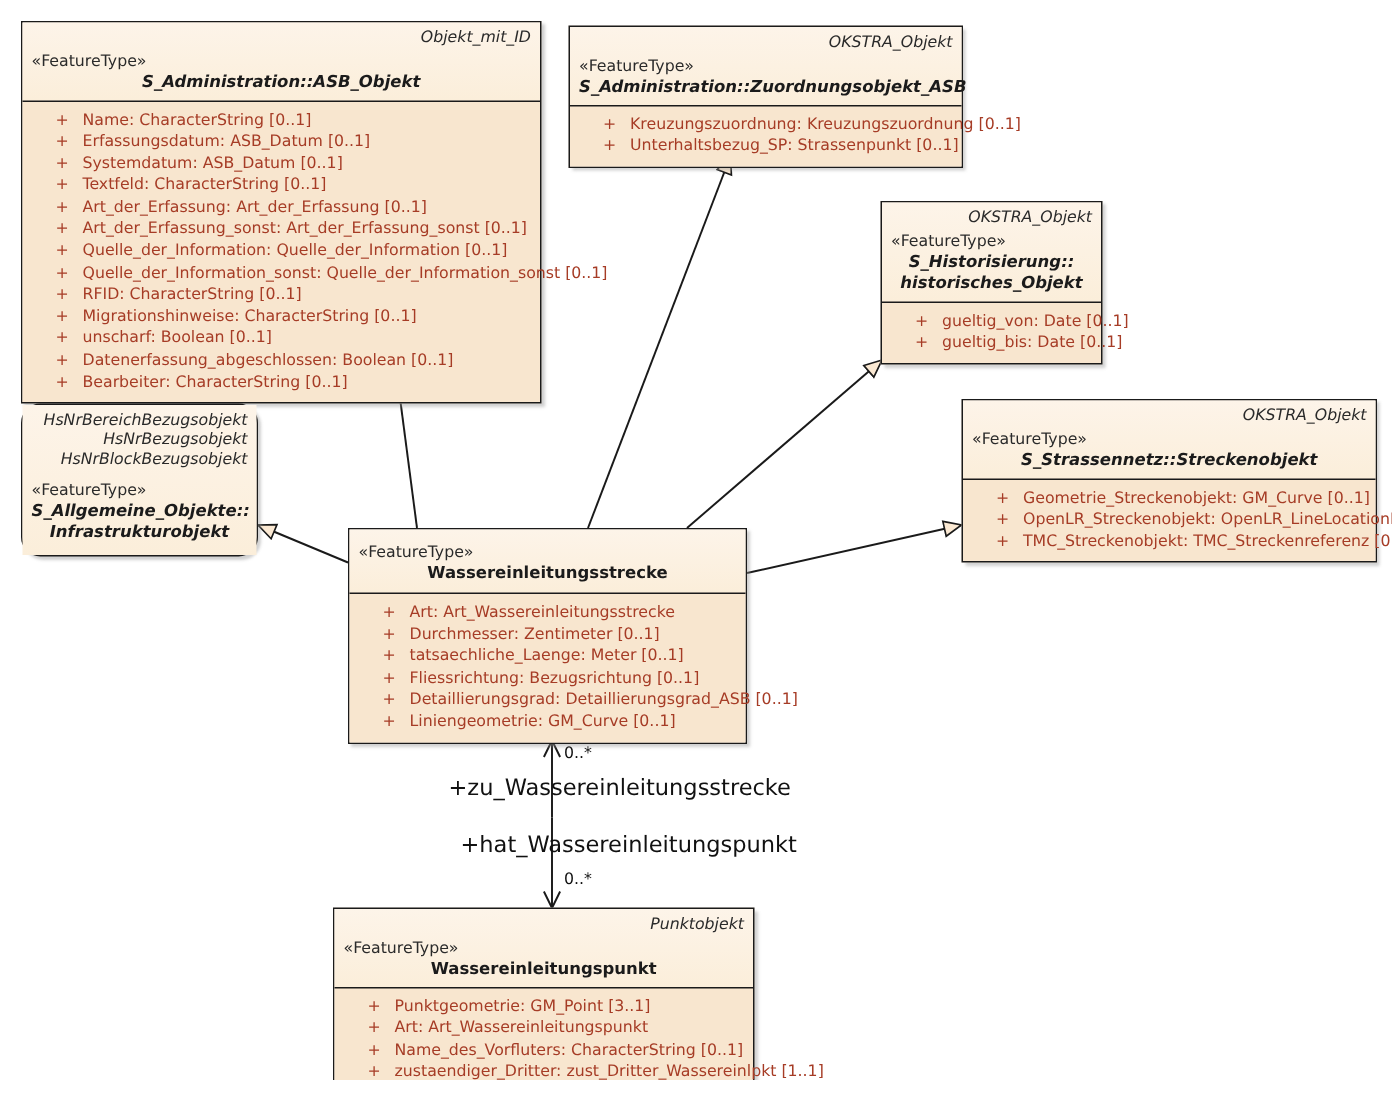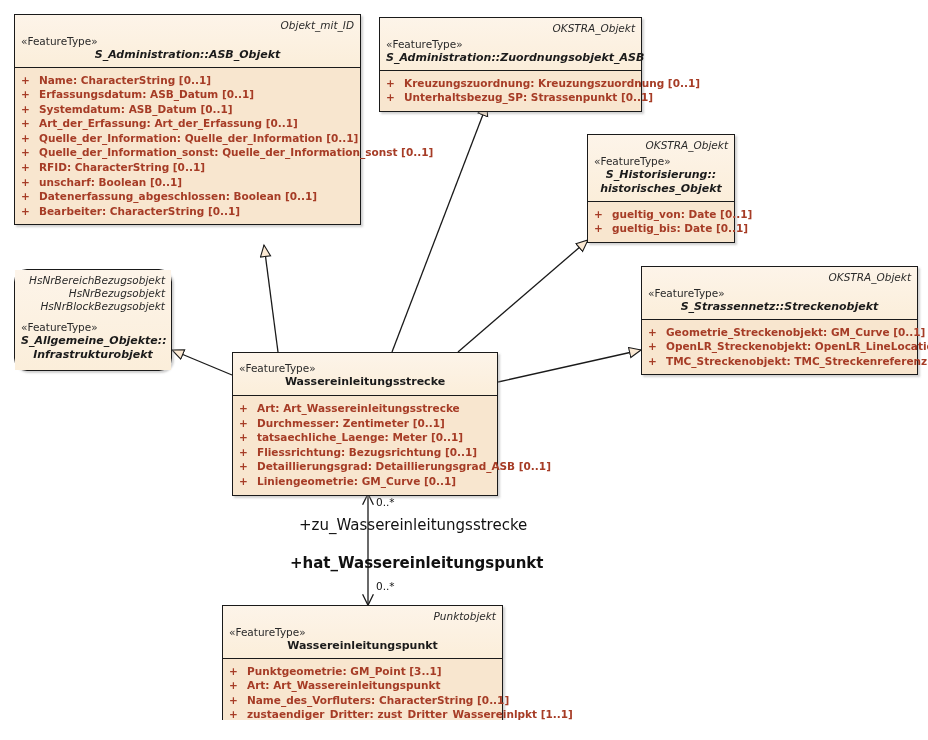--- a/index.html
+++ b/index.html
@@ -63,22 +63,21 @@
     font-weight: bold;
     color: #1b1b1b;
     line-height: 14px;
   }
   .cname.abstract { font-style: italic; }
   .cname .ns { }
   .attrs {
     box-sizing: border-box;
     border-top: 1.2px solid #1a1a1a;
     background: #f8e6cf;
-    padding: 5px 4px 6px 4px;
-    font-weight: bold;
+    padding: 5px 4px 6px 20px;
   }
   .attr {
     font-size: 10.5px;
     color: #a63c26;
     line-height: 14.6px;
     white-space: nowrap;
     padding-left: 2px;
   }
   .attr .vis {
     display: inline-block;
@@ -144,24 +143,27 @@
   <div class="uml-class" style="left:14px; top:14px; width:347px;">
     <div class="hdr">
       <div class="tagline">Objekt_mit_ID</div>
       <div class="stereo">«FeatureType»</div>
       <div class="cname abstract"><span class="ns">S_Administration::</span><span>ASB_Objekt</span></div>
     </div>
     <div class="attrs">
       <div class="attr"><span class="vis">+</span><span>Name: CharacterString [0..1]</span></div>
       <div class="attr"><span class="vis">+</span><span>Erfassungsdatum: ASB_Datum [0..1]</span></div>
       <div class="attr"><span class="vis">+</span><span>Systemdatum: ASB_Datum [0..1]</span></div>
+      <div class="attr"><span class="vis">+</span><span>Textfeld: CharacterString [0..1]</span></div>
       <div class="attr"><span class="vis">+</span><span>Art_der_Erfassung: Art_der_Erfassung [0..1]</span></div>
+      <div class="attr"><span class="vis">+</span><span>Art_der_Erfassung_sonst: Art_der_Erfassung_sonst [0..1]</span></div>
       <div class="attr"><span class="vis">+</span><span>Quelle_der_Information: Quelle_der_Information [0..1]</span></div>
       <div class="attr"><span class="vis">+</span><span>Quelle_der_Information_sonst: Quelle_der_Information_sonst [0..1]</span></div>
       <div class="attr"><span class="vis">+</span><span>RFID: CharacterString [0..1]</span></div>
+      <div class="attr"><span class="vis">+</span><span>Migrationshinweise: CharacterString [0..1]</span></div>
       <div class="attr"><span class="vis">+</span><span>unscharf: Boolean [0..1]</span></div>
       <div class="attr"><span class="vis">+</span><span>Datenerfassung_abgeschlossen: Boolean [0..1]</span></div>
       <div class="attr"><span class="vis">+</span><span>Bearbeiter: CharacterString [0..1]</span></div>
     </div>
   </div>
 
   <div class="uml-class" style="left:379px; top:17px; width:263px;">
     <div class="hdr">
       <div class="tagline">OKSTRA_Objekt</div>
       <div class="stereo">«FeatureType»</div>
@@ -232,16 +234,16 @@
     <div class="attrs">
       <div class="attr"><span class="vis">+</span><span>Punktgeometrie: GM_Point [3..1]</span></div>
       <div class="attr"><span class="vis">+</span><span>Art: Art_Wassereinleitungspunkt</span></div>
       <div class="attr"><span class="vis">+</span><span>Name_des_Vorfluters: CharacterString [0..1]</span></div>
       <div class="attr"><span class="vis">+</span><span>zustaendiger_Dritter: zust_Dritter_Wassereinlpkt [1..1]</span></div>
     </div>
   </div>
 
   <div class="mult" style="left:376px; top:496px;">0..*</div>
   <div class="edge-label" style="left:299px; top:516px;">+zu_Wassereinleitungsstrecke</div>
-  <div class="edge-label" style="left:290px; top:554px;font-weight:bold;">+hat_Wassereinleitungspunkt</div>
+  <div class="edge-label" style="left:307px; top:554px;">+hat_Wassereinleitungspunkt</div>
   <div class="mult" style="left:376px; top:580px;">0..*</div>
 
 </div>
 
 </body></html>

